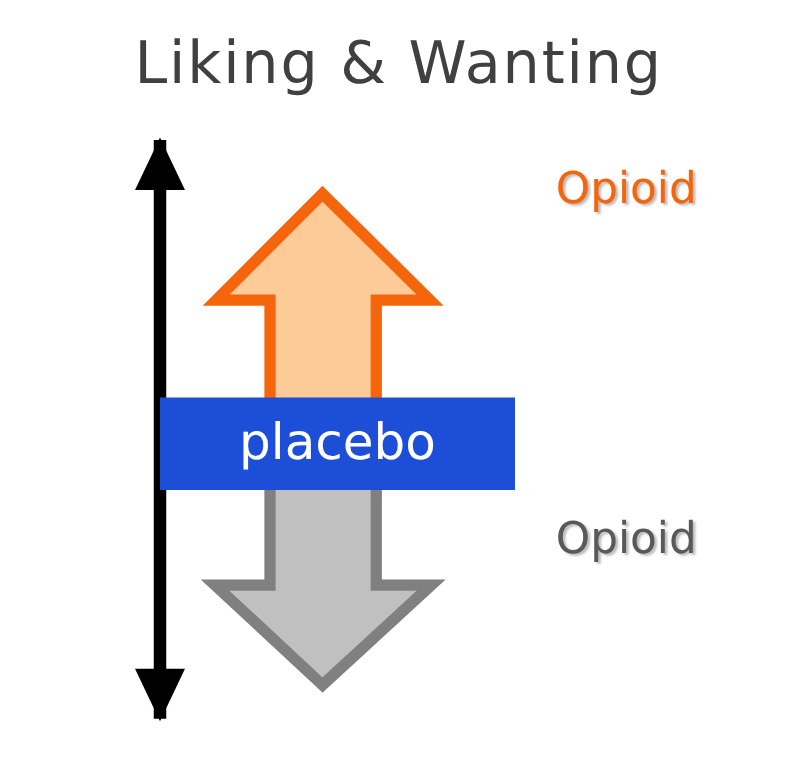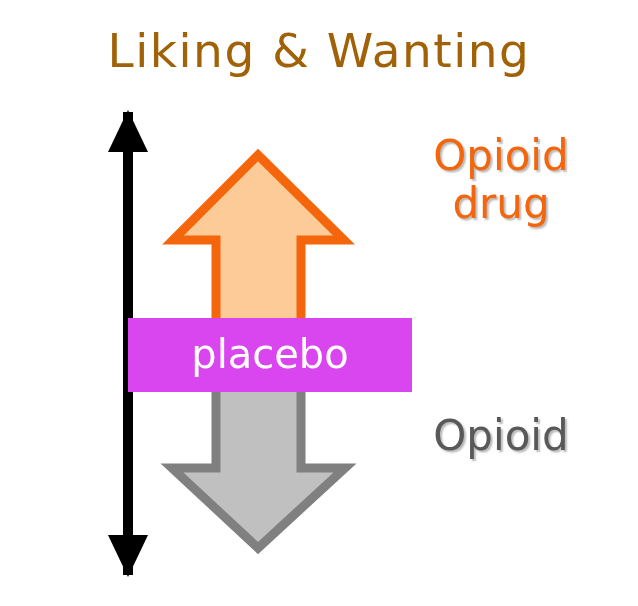--- a/index.html
+++ b/index.html
@@ -24,63 +24,63 @@
   #title {
     position: absolute;
     left: 0;
     top: 26px;
     width: 638px;
     text-align: center;
     font-family: "DejaVu Sans", sans-serif;
     font-size: 47px;
     font-weight: 400;
     letter-spacing: 1.5px;
-    color: #a16207;
+    color: #404040;
     line-height: 1.05;
     white-space: nowrap;
   }
 
   
   #drawing {
     position: absolute;
     left: 0;
     top: 0;
     width: 638px;
     height: 606px;
   }
 
   
   #placebo-bar {
     position: absolute;
     left: 128px;
     top: 318px;
     width: 284px;
     height: 74px;
-    background: #d946ef;
+    background: #1d4ed8;
     display: flex;
     align-items: center;
     justify-content: center;
   }
   #placebo-label {
     font-family: "DejaVu Sans", sans-serif;
     font-size: 40px;
     font-weight: 400;
     color: #ffffff;
     line-height: 1;
     letter-spacing: 0px;
     padding-bottom: 2px;
     white-space: nowrap;
   }
 
   
   .annotation {
     position: absolute;
     text-align: center;
     font-family: "DejaVu Sans", sans-serif;
-    font-size: 42px;
+    font-size: 35px;
     font-weight: 400;
     line-height: 1.14;
     white-space: nowrap;
     text-shadow: 2px 2px 2px rgba(0,0,0,0.28);
   }
   #annotation-drug {
     left: 386px;
     top: 132px;
     width: 230px;
     color: #F4650C;
@@ -112,20 +112,19 @@
     <polygon points="258,548 172,468 216,468 216,375 301,375 301,468 345,468" fill="#C0C0C0" stroke="#808080" stroke-width="9" stroke-linejoin="miter"></polygon>
 
   </svg>
 
   <div id="placebo-bar">
     <span id="placebo-label">placebo</span>
   </div>
 
   <div class="annotation" id="annotation-drug">
     <div>Opioid</div>
-    <div>drug</div>
   </div>
 
   <div class="annotation" id="annotation-blockade">
     <div>Opioid</div>
   </div>
 
 </div>
 
 </body></html>

